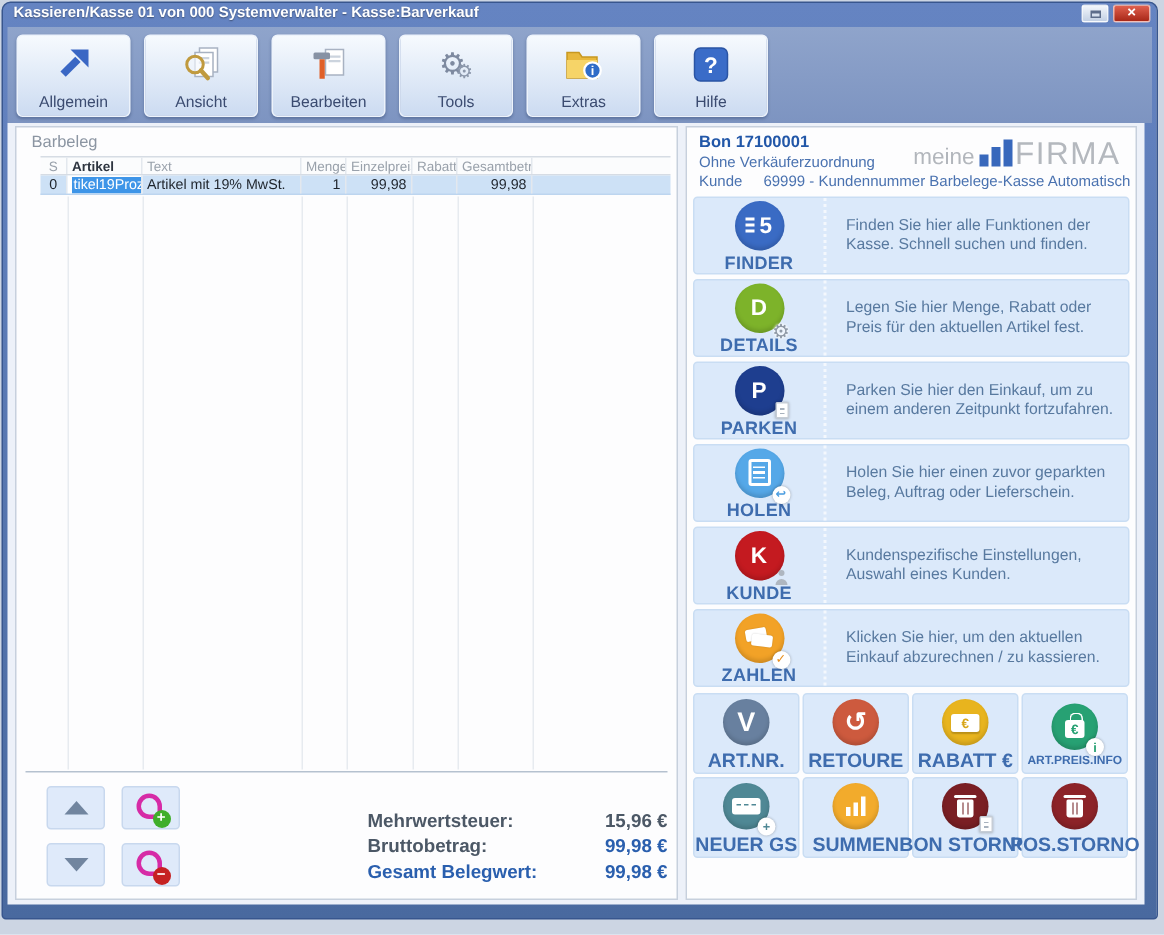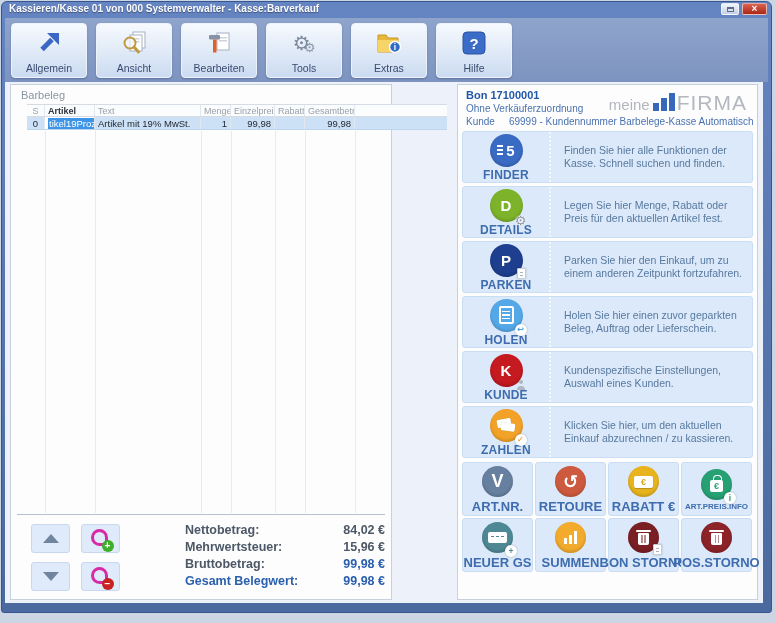--- a/index.html
+++ b/index.html
@@ -33,21 +33,21 @@
   .gear1 { font-size:20px; color:#7e8aa0; line-height:1; }
   .gear2 { font-size:13px; color:#8c98ac; line-height:1; margin-left:-7px; margin-top:10px; }
   .brand { margin-left:auto; height:100%; display:flex; flex-direction:column; text-align:right; padding:4px 2px 2px 0; }
   .brand-app { font-size:15px; font-weight:bold; color:#a7b9db; line-height:16px; }
   .brand-ver { font-size:9.5px; color:#93a7cd; }
   .brand-co { margin-top:auto; font-size:10px; color:#8ca0c8; }
 
   
   .content { position:absolute; left:3px; right:8px; top:80px; bottom:9px; background:#edf1f9; }
   .panel { position:absolute; background:#fdfdfe; border:1px solid #c7d0dd; }
-  .left-panel { left:5px; top:2px; width:382px; bottom:3px;padding-left:41px; }
+  .left-panel { left:5px; top:2px; width:442px; bottom:3px;padding-left:41px; }
   .right-panel { left:452px; right:5px; top:2px; bottom:3px; }
 
   
   .section-label { position:absolute; left:10px; top:4px; font-size:11px; color:#8b95a2; }
   .table { position:absolute; left:16px; top:19px; width:420px; }
   .thead { display:flex; height:13px; align-items:center; border-top:1px solid #d6dce4;
     border-bottom:1px solid #d6dce4; font-size:9px; color:#99a1ab; background:#fbfcfd; }
   .th, .td { padding:0 3px; border-right:1px solid #e3e8ee; overflow:hidden; white-space:nowrap; height:100%; display:flex; align-items:center; }
   .c0{width:18px; justify-content:center;} .c1{width:50px;} .c2{width:106px;}
   .c3{width:30px;} .c4{width:44px;} .c5{width:30px;} .c6{width:50px;}
@@ -296,24 +296,20 @@
       </div>
       <div class="posbtn pos-del">
         <span class="pos-ic">
             <i class="ring"></i>
             <i class="pbadge del">−</i>
           </span>
       </div>
 
       <div class="totals">
         <div class="sumrow">
-          <span class="sumlabel gray">Nettobetrag:</span>
-          <span class="gray">84,02 €</span>
-        </div>
-        <div class="sumrow">
           <span class="sumlabel gray">Mehrwertsteuer:</span>
           <span class="gray">15,96 €</span>
         </div>
         <div class="sumrow">
           <span class="sumlabel gray">Bruttobetrag:</span>
           <span class="blue">99,98 €</span>
         </div>
         <div class="sumrow">
           <span class="sumlabel blue">Gesamt Belegwert:</span>
           <span class="blue">99,98 €</span>

